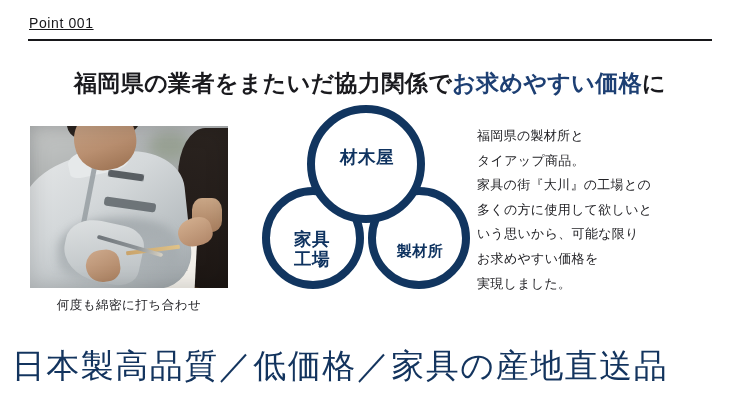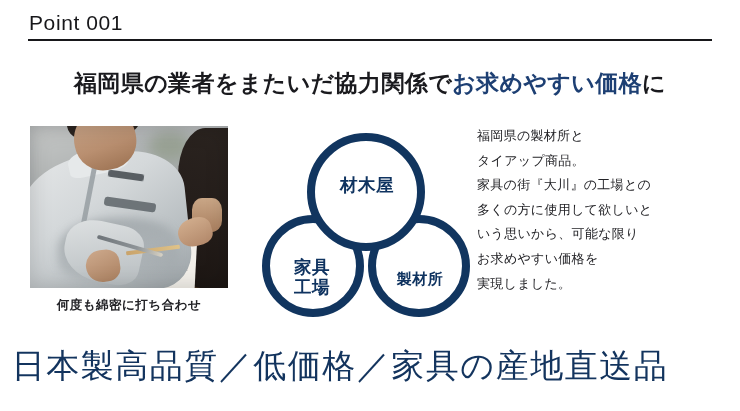--- a/index.html
+++ b/index.html
@@ -19,26 +19,27 @@
   }
 
   
   #point-header {
     position: absolute;
     left: 28px;
     top: 12px;
     width: 684px;
   }
   #point-label {
-    font-size: 21px;
+    font-size: 14px;
     letter-spacing: 0.6px;
     color: #17171a;
     font-weight: 400;
     line-height: 22px;
     padding-left: 1px;
+    text-decoration: underline;
   }
   #point-rule {
     margin-top: 5px;
     width: 684px;
     height: 2px;
     background: #17171a;
   }
 
   
   #headline {
@@ -198,28 +199,27 @@
     box-shadow: inset 0 0 22px rgba(0,0,0,.18);
   }
   #photo-caption {
     width: 198px;
     margin-top: 8px;
     text-align: center;
     font-size: 12.5px;
     color: #232327;
     letter-spacing: 0.5px;
     line-height: 18px;
-    font-weight: bold;
   }
 
   
   #circles {
     position: absolute;
     left: 262px;
-    top: 132px;
+    top: 104px;
     width: 210px;
     height: 190px;
   }
   #circles svg { display: block; }
   .circle-label {
     position: absolute;
     color: #0f3360;
     font-weight: 700;
     text-align: center;
     line-height: 1.12;

